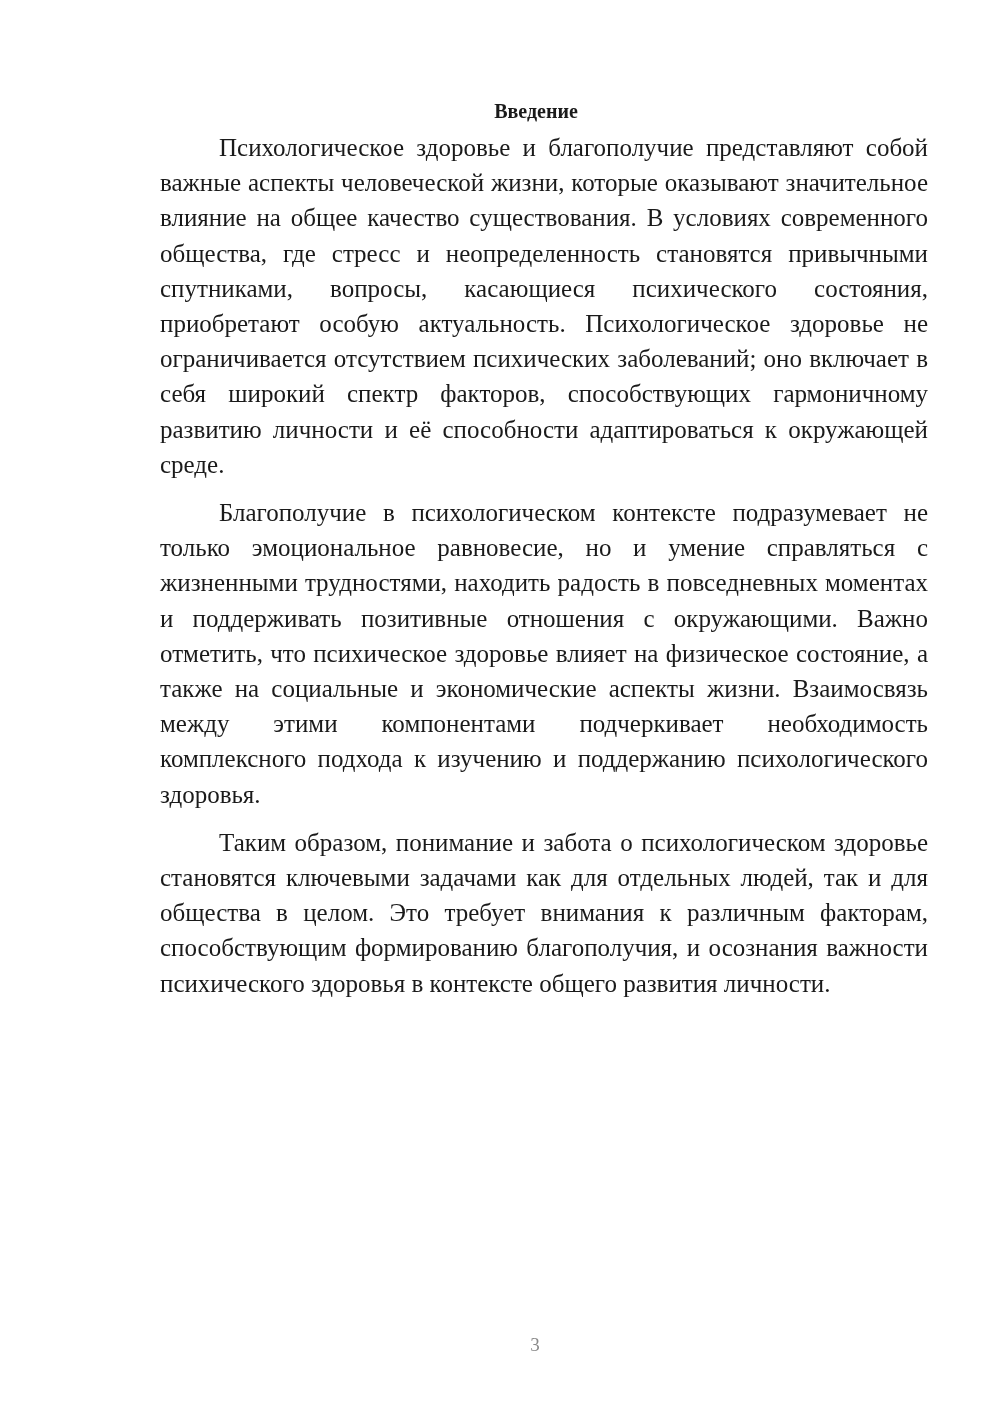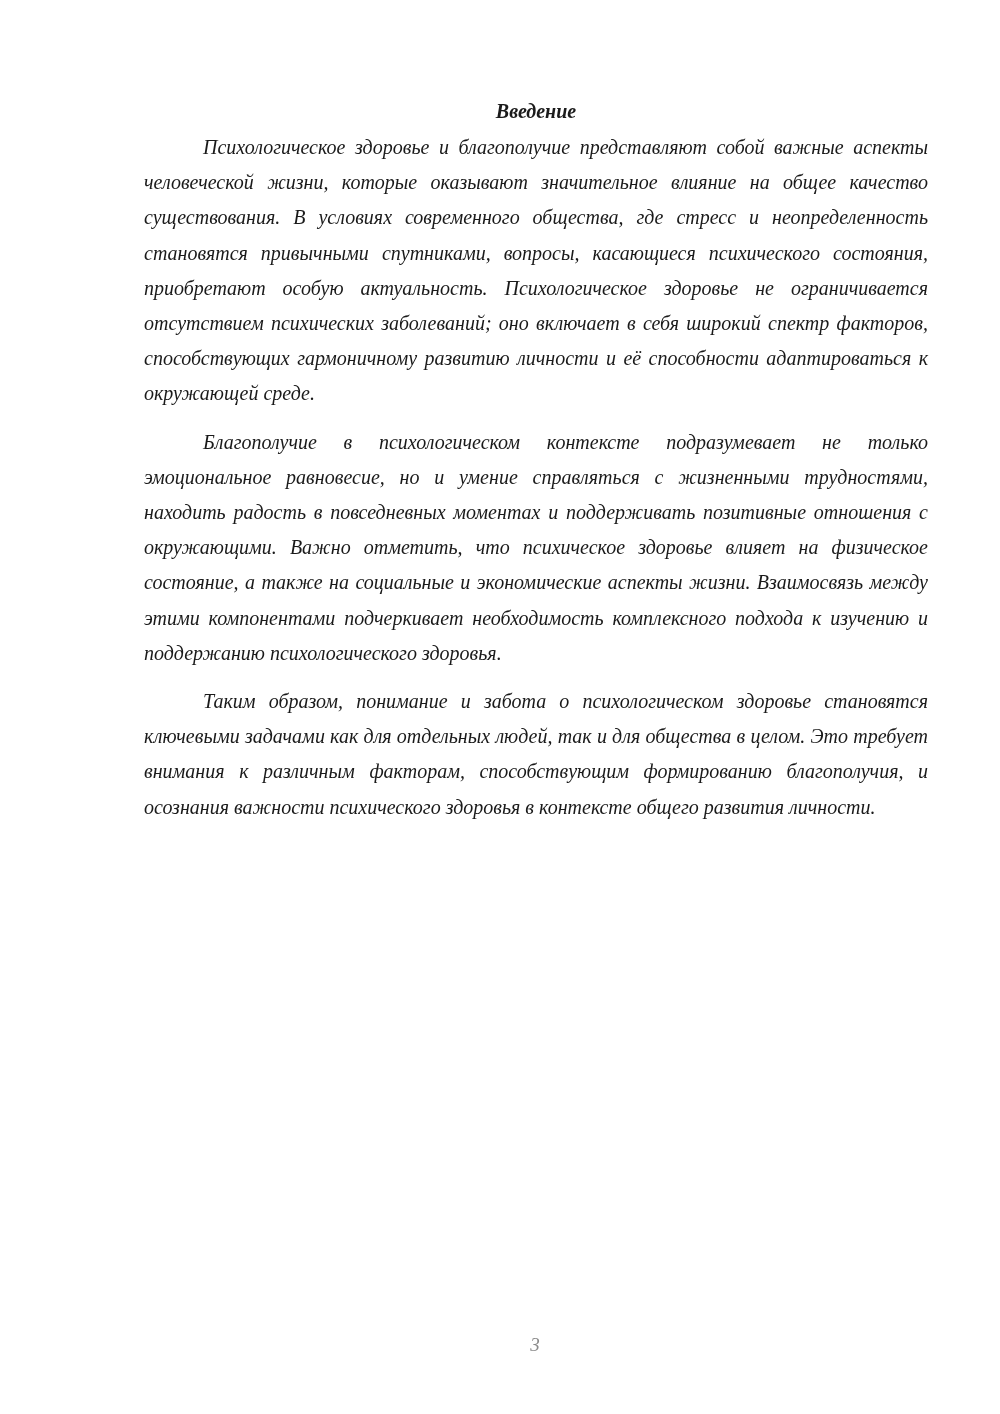--- a/index.html
+++ b/index.html
@@ -15,43 +15,42 @@
       font-family: "Liberation Serif", "DejaVu Serif", serif;
       color: #1a1a1a;
     }
     .page {
       position: absolute;
       left: 0;
       top: 0;
       width: 1000px;
       height: 1414px;
       background: #ffffff;
-      font-style: italic;
     }
     .content {
       position: absolute;
       left: 144px;
       top: 96px;
       width: 784px;
     }
     .title {
       text-align: center;
       font-weight: bold;
       font-size: 20px;
       line-height: 30px;
       margin: 0 0 4px 0;
       letter-spacing: 0;
       padding-left: 0px;
     }
     .para {
-      font-size: 20px;
+      font-size: 25px;
       line-height: 35.2px;
       text-align: justify;
       text-indent: 59px;
-      margin: 0 0 13px 0;
+      margin: 0 0 13px 16px;
       word-spacing: 0px;
     }
     .page-number {
       position: absolute;
       left: 0;
       width: 1070px;
       top: 1334px;
       text-align: center;
       font-size: 19px;
       color: #8a8a8a;

